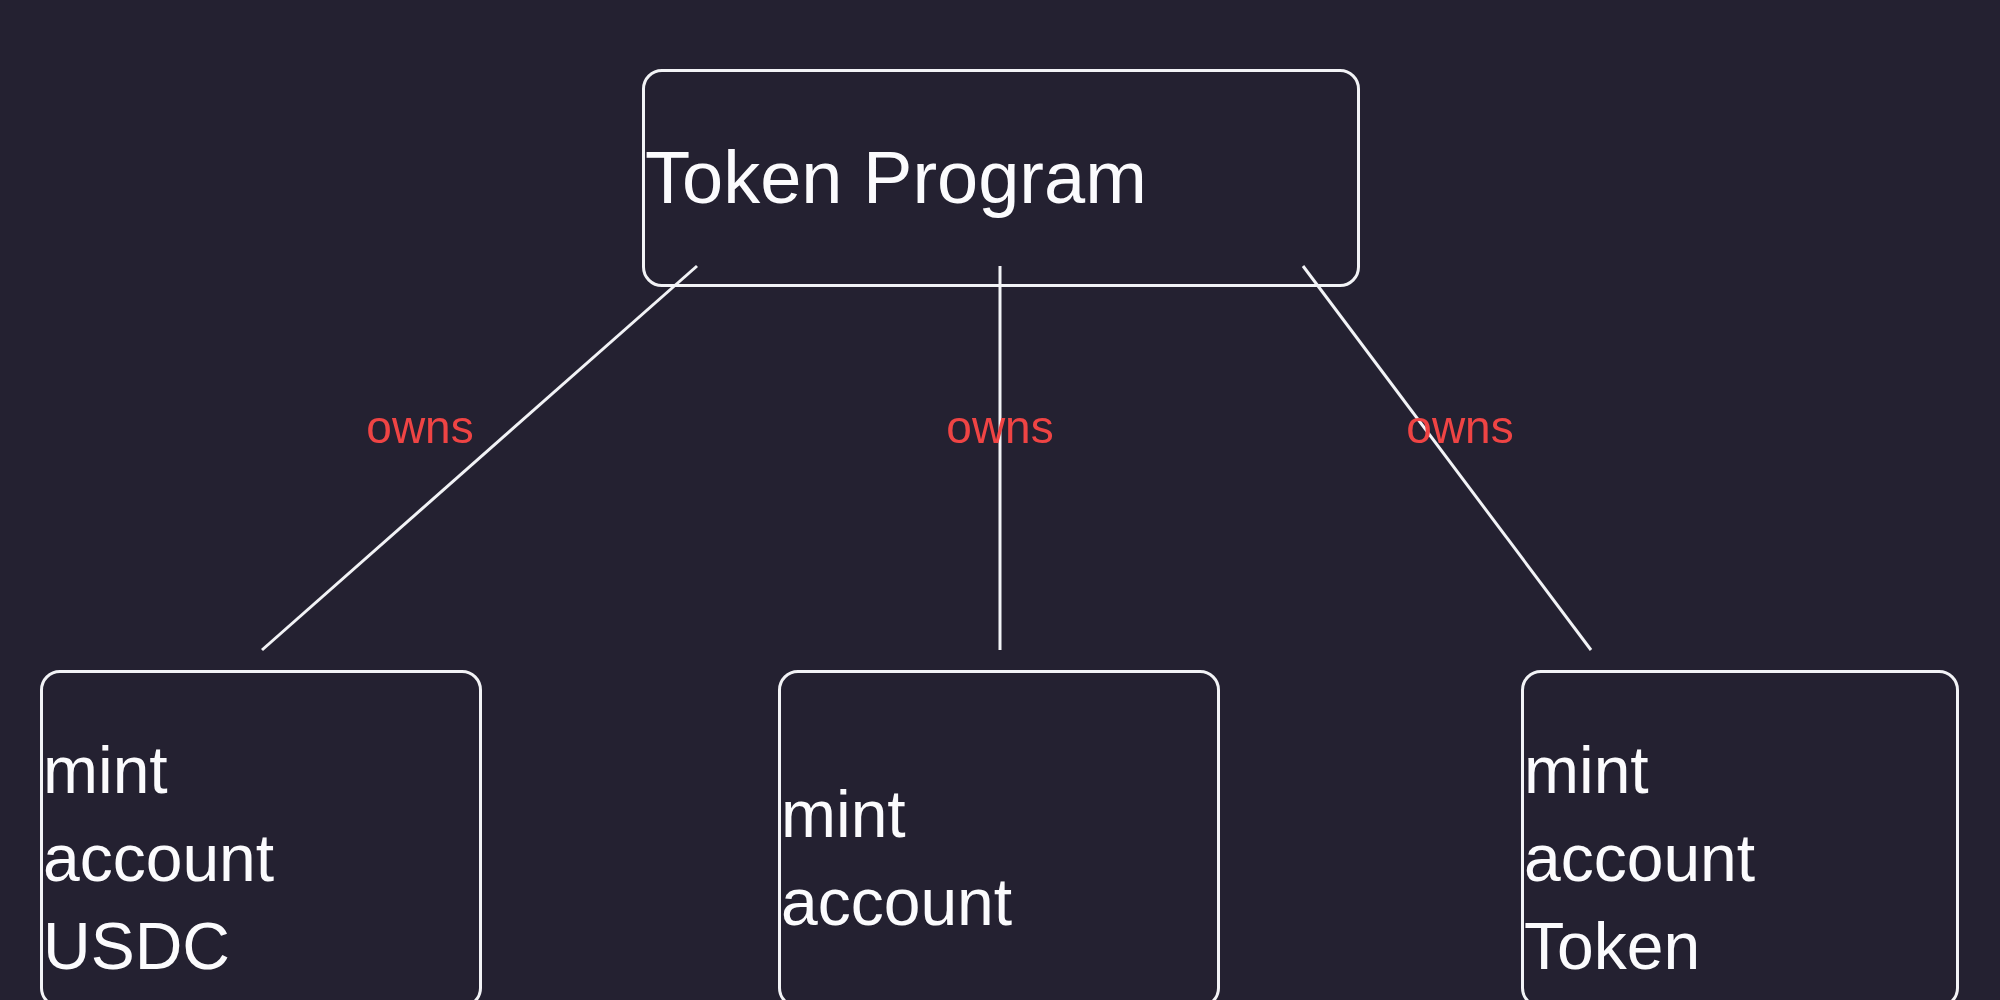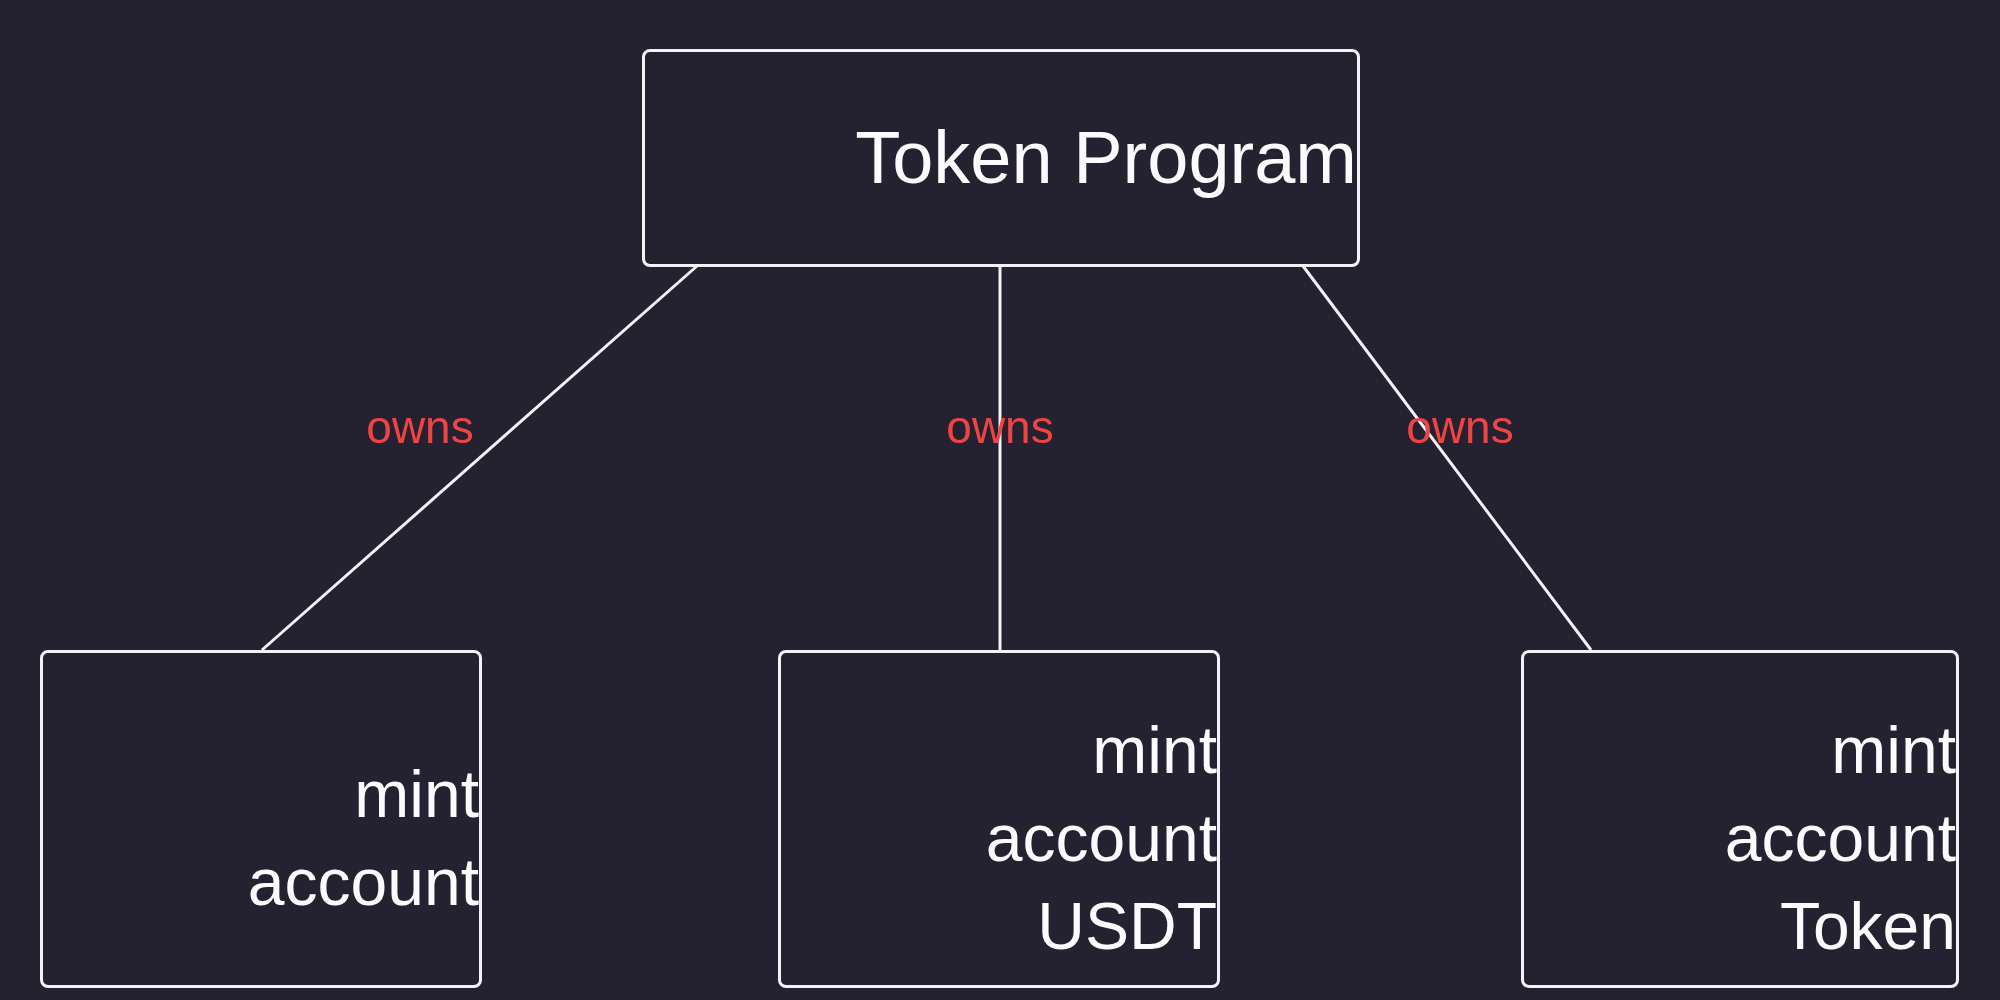--- a/index.html
+++ b/index.html
@@ -24,28 +24,29 @@
   }
   .edges line {
     stroke: #f2f3f6;
     stroke-width: 3;
     fill: none;
   }
   .node {
     position: absolute;
     box-sizing: border-box;
     border: 3.5px solid #f2f3f6;
-    border-radius: 8px;
+    border-radius: 20px;
     background: transparent;
     color: #fbfbfd;
     display: flex;
     flex-direction: column;
-    align-items: flex-end;
+    align-items: flex-start;
     justify-content: center;
     text-align: center;
+    margin-top: 20px;
   }
   .node--root {
     left: 642px;
     top: 49px;
     width: 718px;
     height: 218px;
     font-size: 74px;
     line-height: 1;
   }
   .node--leaf {
@@ -88,26 +89,26 @@
     <span class="node-line">Token Program</span>
   </div>
 
   <span class="edge-label" id="edge-label-usdc">owns</span>
   <span class="edge-label" id="edge-label-usdt">owns</span>
   <span class="edge-label" id="edge-label-kamino">owns</span>
 
   <div class="node node--leaf" id="node-mint-usdc">
     <span class="node-line">mint</span>
     <span class="node-line">account</span>
+    <span class="node-line">USDC</span>
   </div>
 
   <div class="node node--leaf" id="node-mint-usdt">
     <span class="node-line">mint</span>
     <span class="node-line">account</span>
-    <span class="node-line">USDT</span>
   </div>
 
   <div class="node node--leaf" id="node-mint-kamino">
     <span class="node-line">mint</span>
     <span class="node-line">account</span>
     <span class="node-line">Token</span>
   </div>
 
 </div>
 

